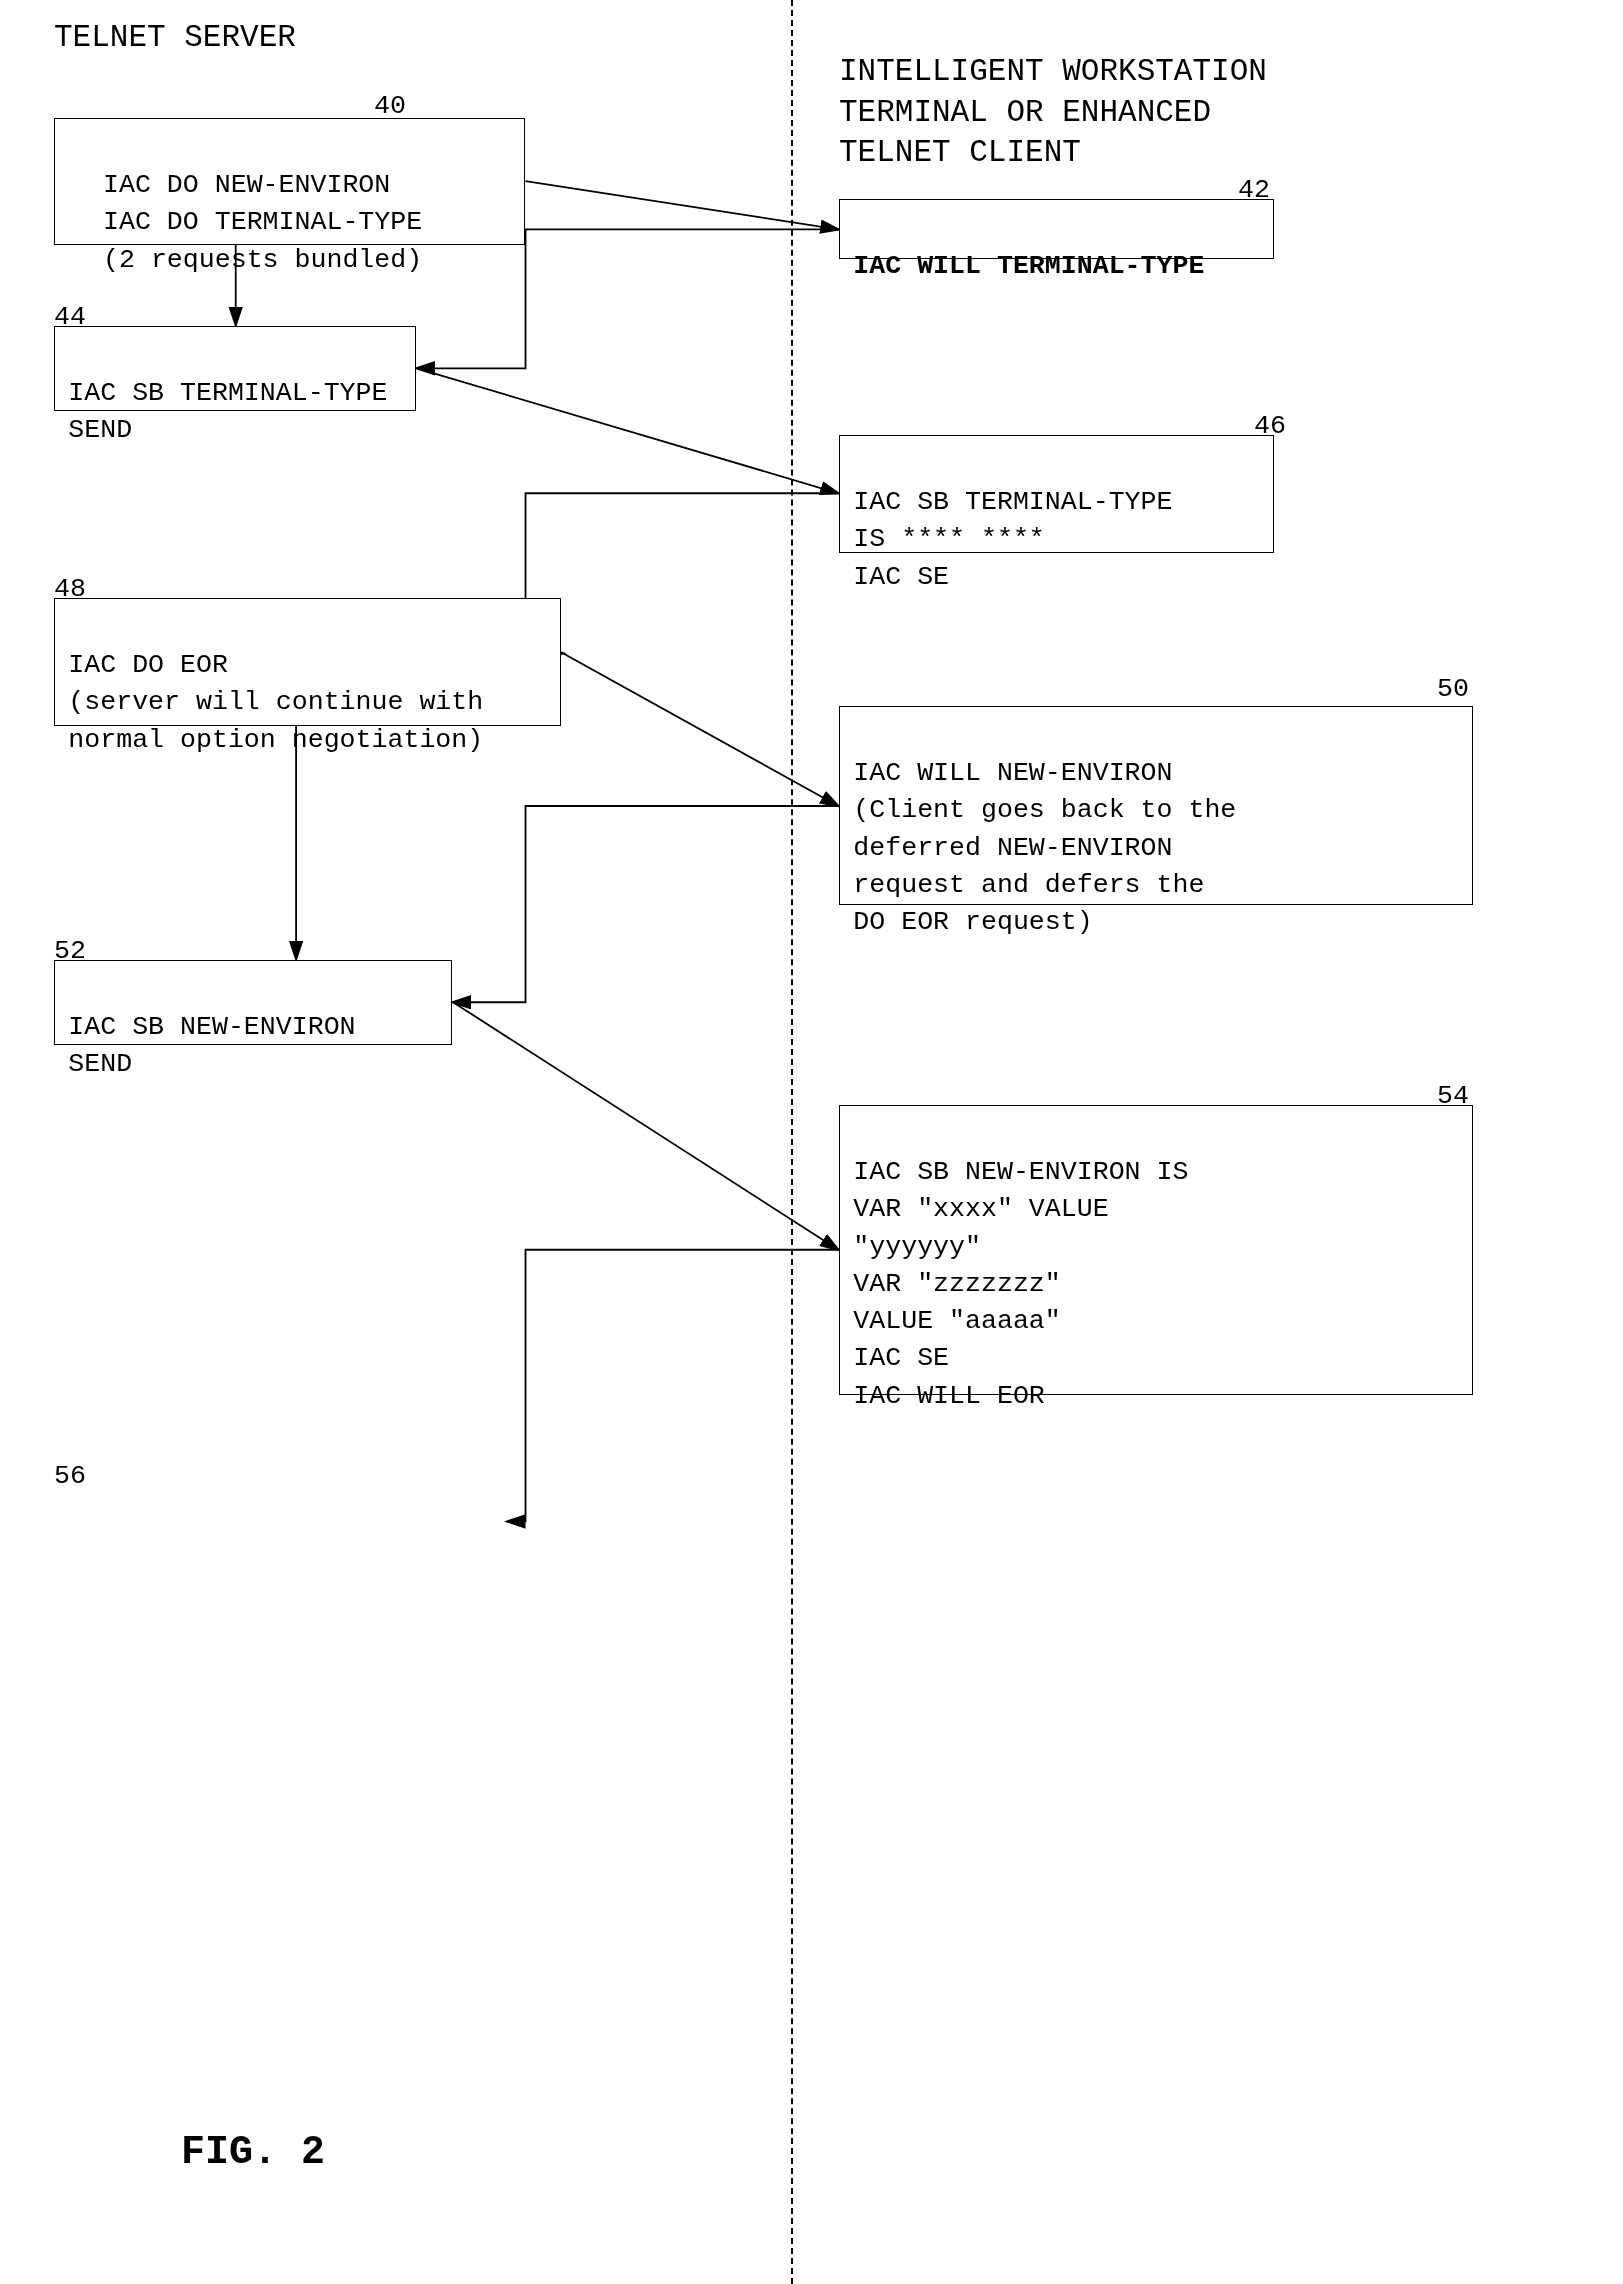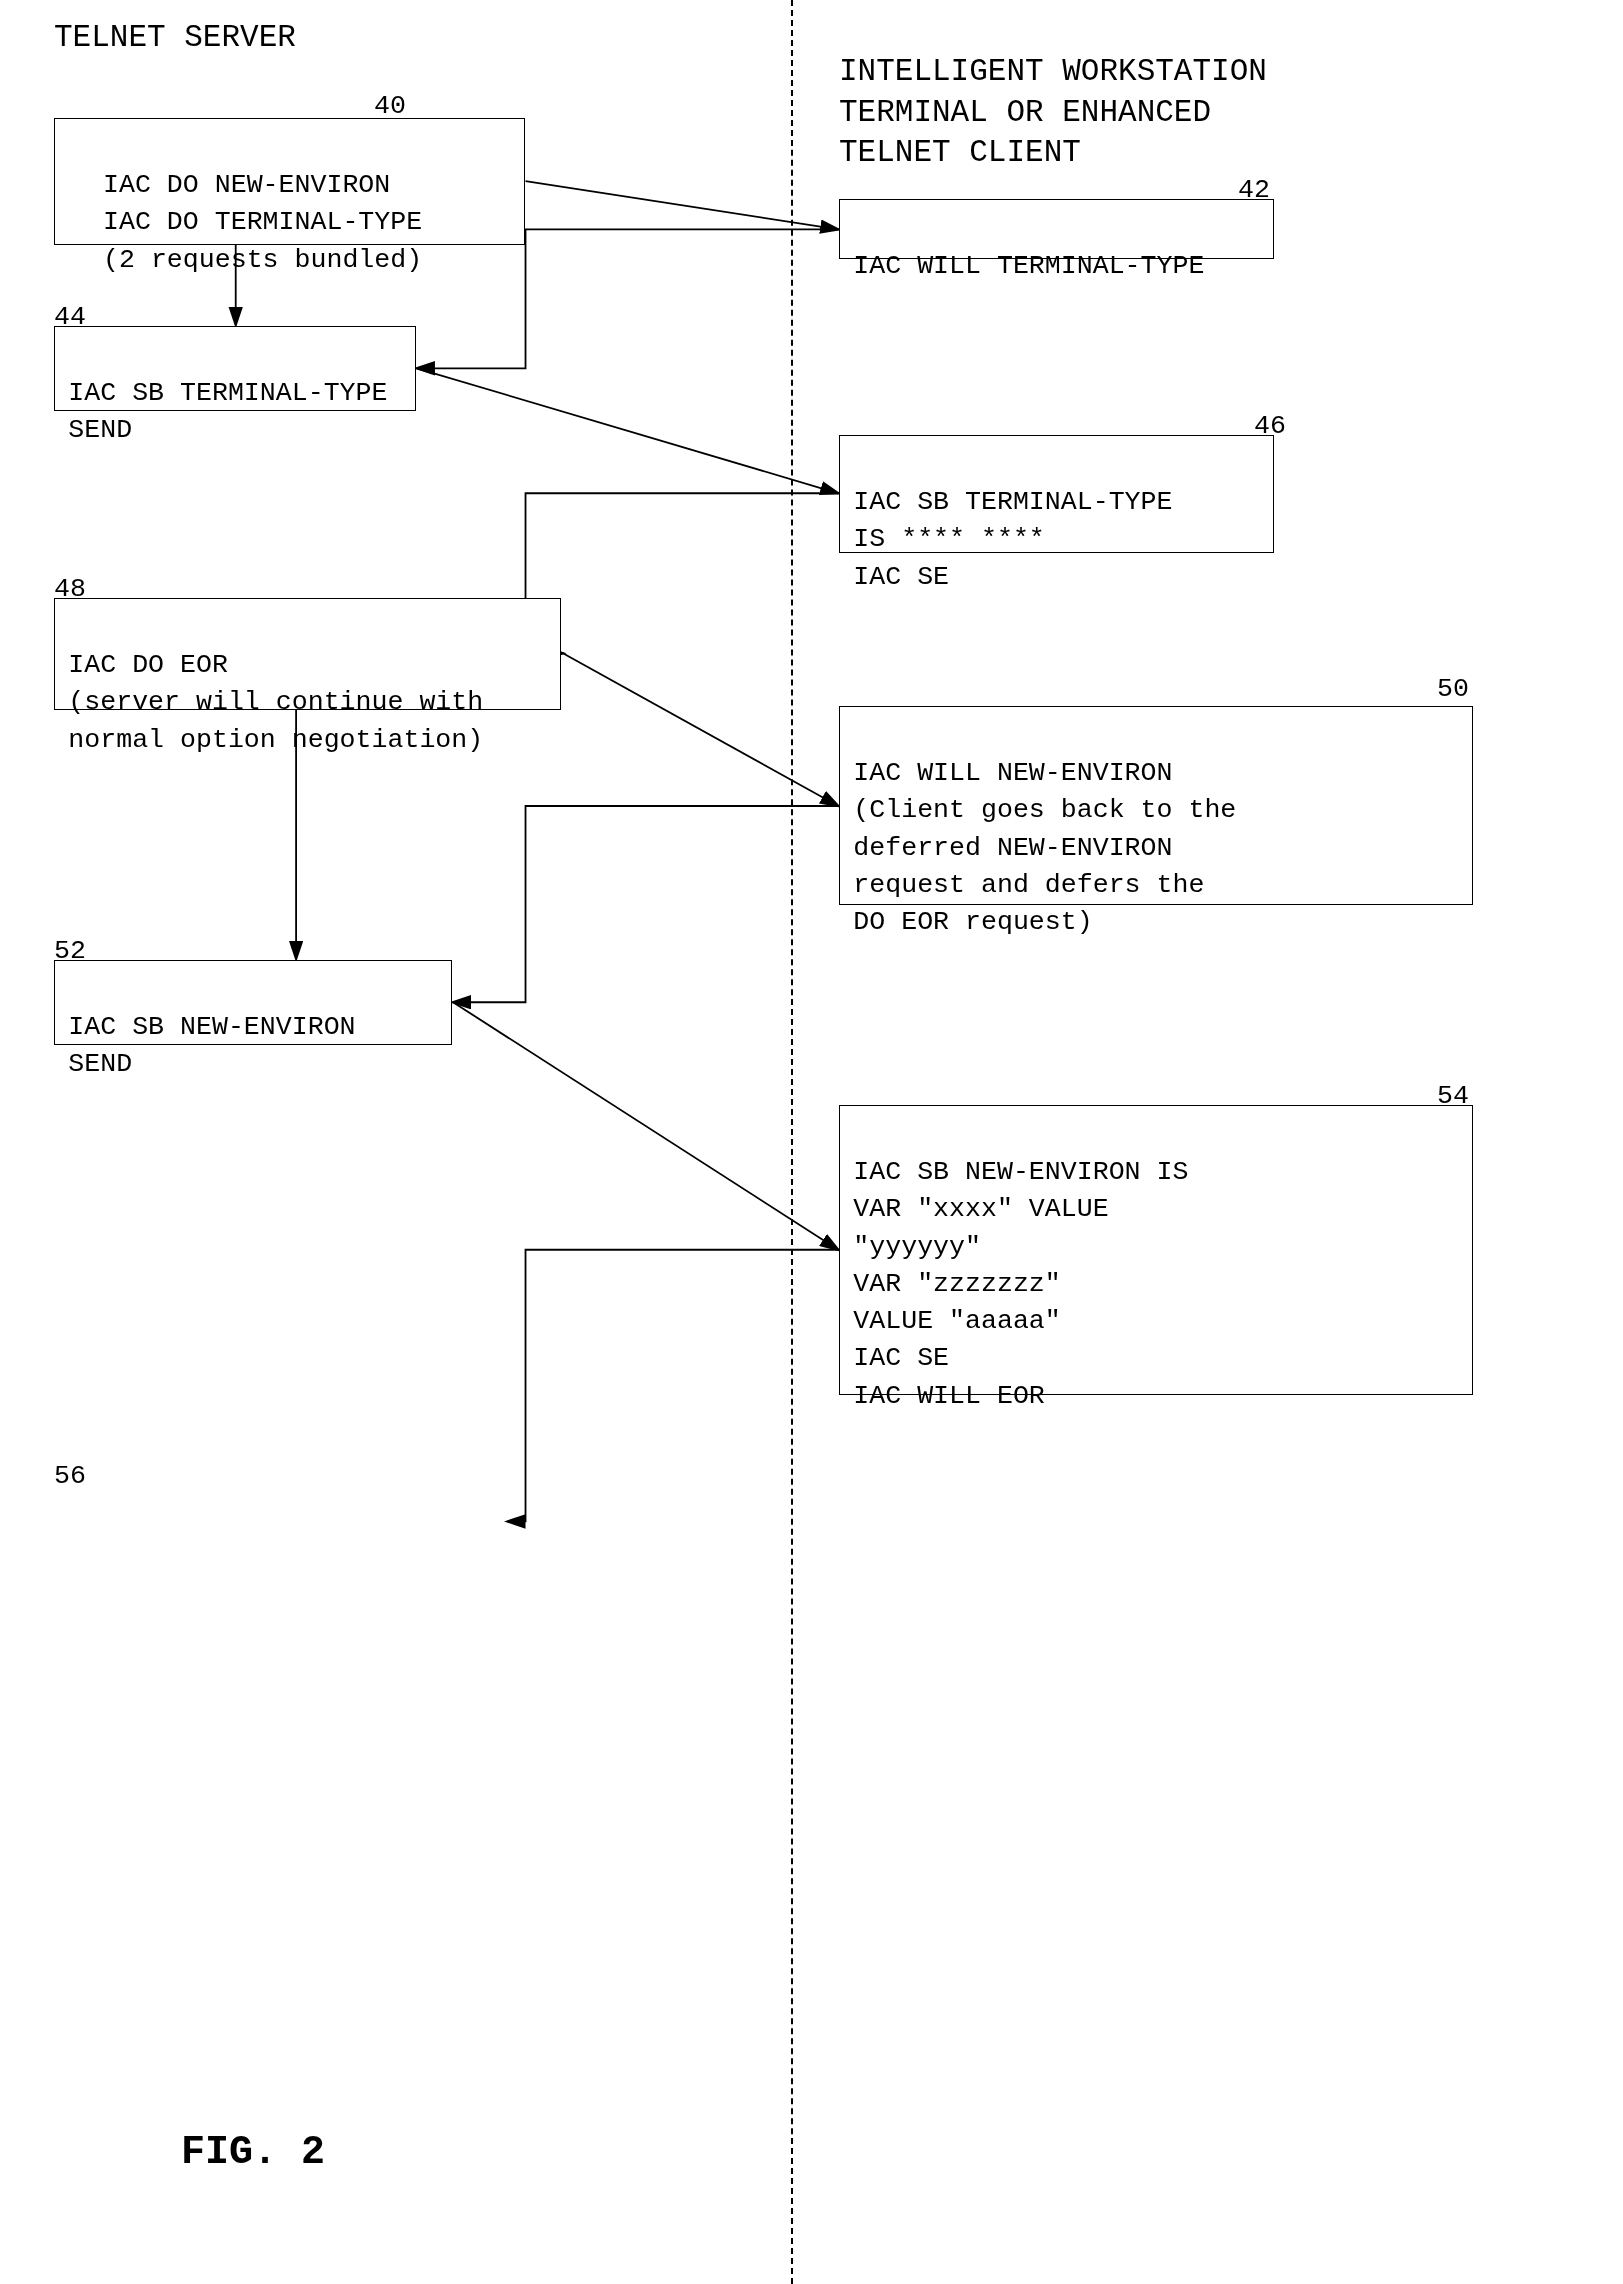--- a/index.html
+++ b/index.html
@@ -120,21 +120,21 @@
 
   <div class="box" style="top:118px; left:54px; width:471px; height:127px; white-space:pre-line;padding-left:48px;">
     <span>IAC DO NEW-ENVIRON
 IAC DO TERMINAL-TYPE
 (2 requests bundled)</span>
   </div>
   <div class="ref-num" style="top:91px; left:374px;">
     <span>40</span>
   </div>
 
-  <div class="box" style="top:199px; left:839px; width:435px; height:60px; white-space:pre-line;">
+  <div class="box" style="top:199px; left:839px; width:435px; height:60px; white-space:pre-line;font-weight:bold;">
     <span>IAC WILL TERMINAL-TYPE</span>
   </div>
   <div class="ref-num" style="top:175px; left:1238px;">
     <span>42</span>
   </div>
 
   <div class="box" style="top:326px; left:54px; width:362px; height:85px; white-space:pre-line;">
     <span>IAC SB TERMINAL-TYPE
 SEND</span>
   </div>
@@ -144,21 +144,21 @@
 
   <div class="box" style="top:435px; left:839px; width:435px; height:118px; white-space:pre-line;">
     <span>IAC SB TERMINAL-TYPE
 IS **** ****
 IAC SE</span>
   </div>
   <div class="ref-num" style="top:411px; left:1238px;margin-left:16px;">
     <span>46</span>
   </div>
 
-  <div class="box" style="top:598px; left:54px; width:507px; height:112px; white-space:pre-line;">
+  <div class="box" style="top:598px; left:54px; width:507px; height:128px; white-space:pre-line;">
     <span>IAC DO EOR
 (server will continue with
 normal option negotiation)</span>
   </div>
   <div class="ref-num" style="top:574px; left:54px;">
     <span>48</span>
   </div>
 
   <div class="box" style="top:706px; left:839px; width:634px; height:199px; white-space:pre-line;">
     <span>IAC WILL NEW-ENVIRON

